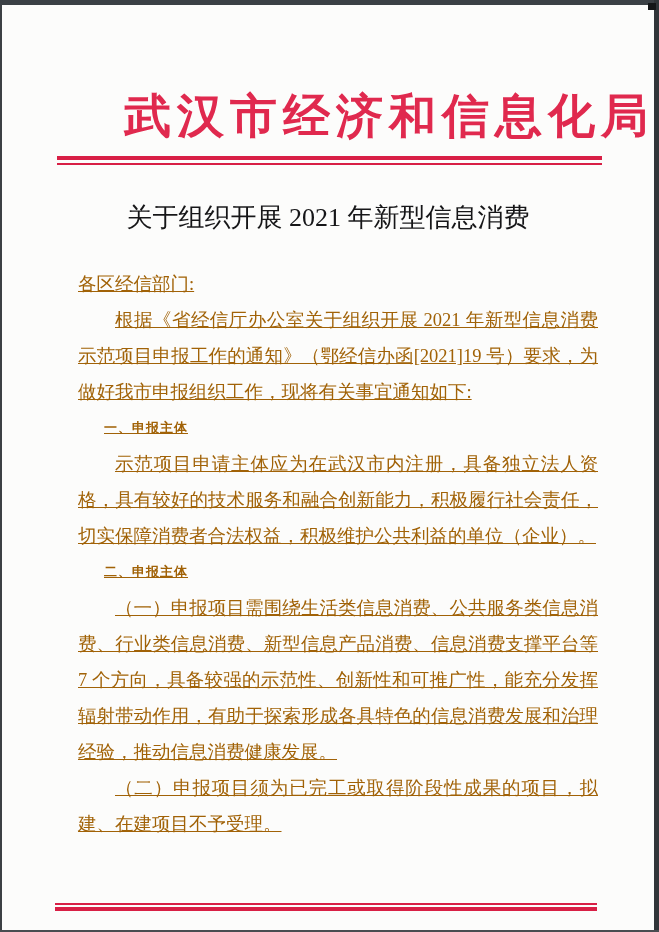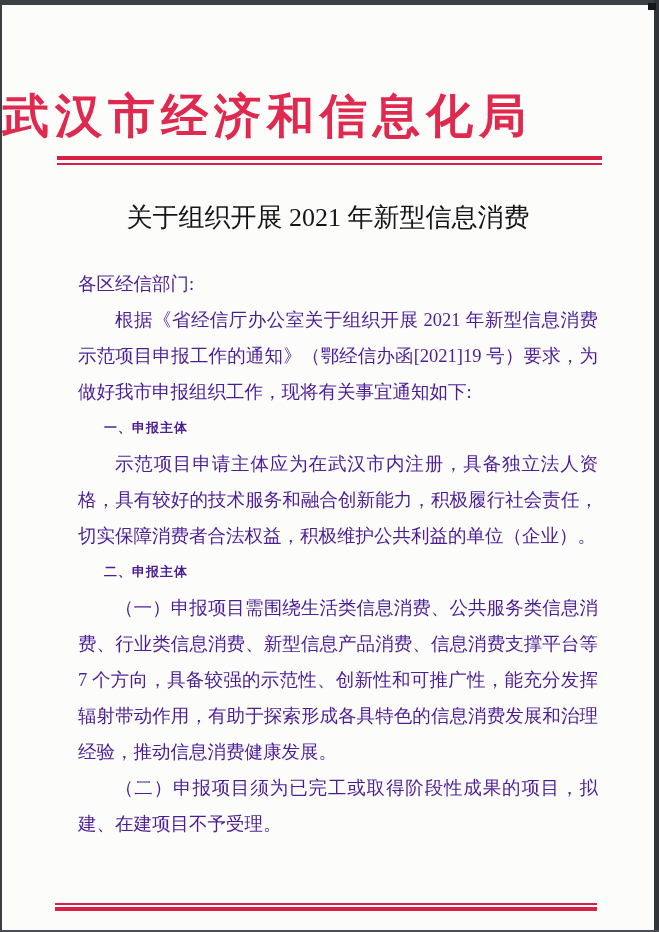--- a/index.html
+++ b/index.html
@@ -16,21 +16,21 @@
   .scan-edge-right  { position: absolute; top: 0; right: 0; width: 5px; bottom: 0; background: #303539; z-index: 5; }
   .scan-edge-left   { position: absolute; top: 4px; left: 0; width: 2px; bottom: 0; background: #3c4044; z-index: 5; }
   .scan-edge-bottom { position: absolute; left: 0; right: 0; bottom: 0; height: 2px; background: #494d51; z-index: 5; }
   .scan-corner-mark { position: absolute; top: 3px; right: 3px; width: 8px; height: 7px; background: #141618; z-index: 6; }
 
   .page { position: absolute; top: 5px; left: 2px; right: 5px; bottom: 2px; background: #fcfcfb; }
 
   
   .letterhead {
     padding-top: 86px;
-    text-align: left;
+    text-align: right;
     color: #e0294e;
     font-size: 47px;
     line-height: 1.1;
     font-weight: bold;
     letter-spacing: 6px;
     font-family: "Liberation Serif", "DejaVu Serif", serif;
     white-space: nowrap;
   }
   .rule-top { margin: 13px 52px 0 55px; }
   .rule-top .thick { height: 4px; background: #d81f45; }
@@ -43,24 +43,25 @@
     color: #161618;
     font-weight: normal;
     font-size: 26px;
     line-height: 39px;
     font-family: "Liberation Serif", "DejaVu Serif", serif;
   }
 
   
   .doc-body {
     margin: 29px 56px 0 76px;
-    color: #4c1d95;
+    color: #a16207;
     font-size: 18.5px;
     line-height: 36px;
     text-align: justify;
+    text-decoration: underline;
   }
   .doc-body p { text-indent: 2em; }
   .doc-body p.salutation { text-indent: 0; }
   .doc-body p.heading {
     font-weight: bold;
     font-family: "Liberation Sans", "DejaVu Sans", sans-serif;
     font-size: 13px;
     letter-spacing: 1px;
   }
 

